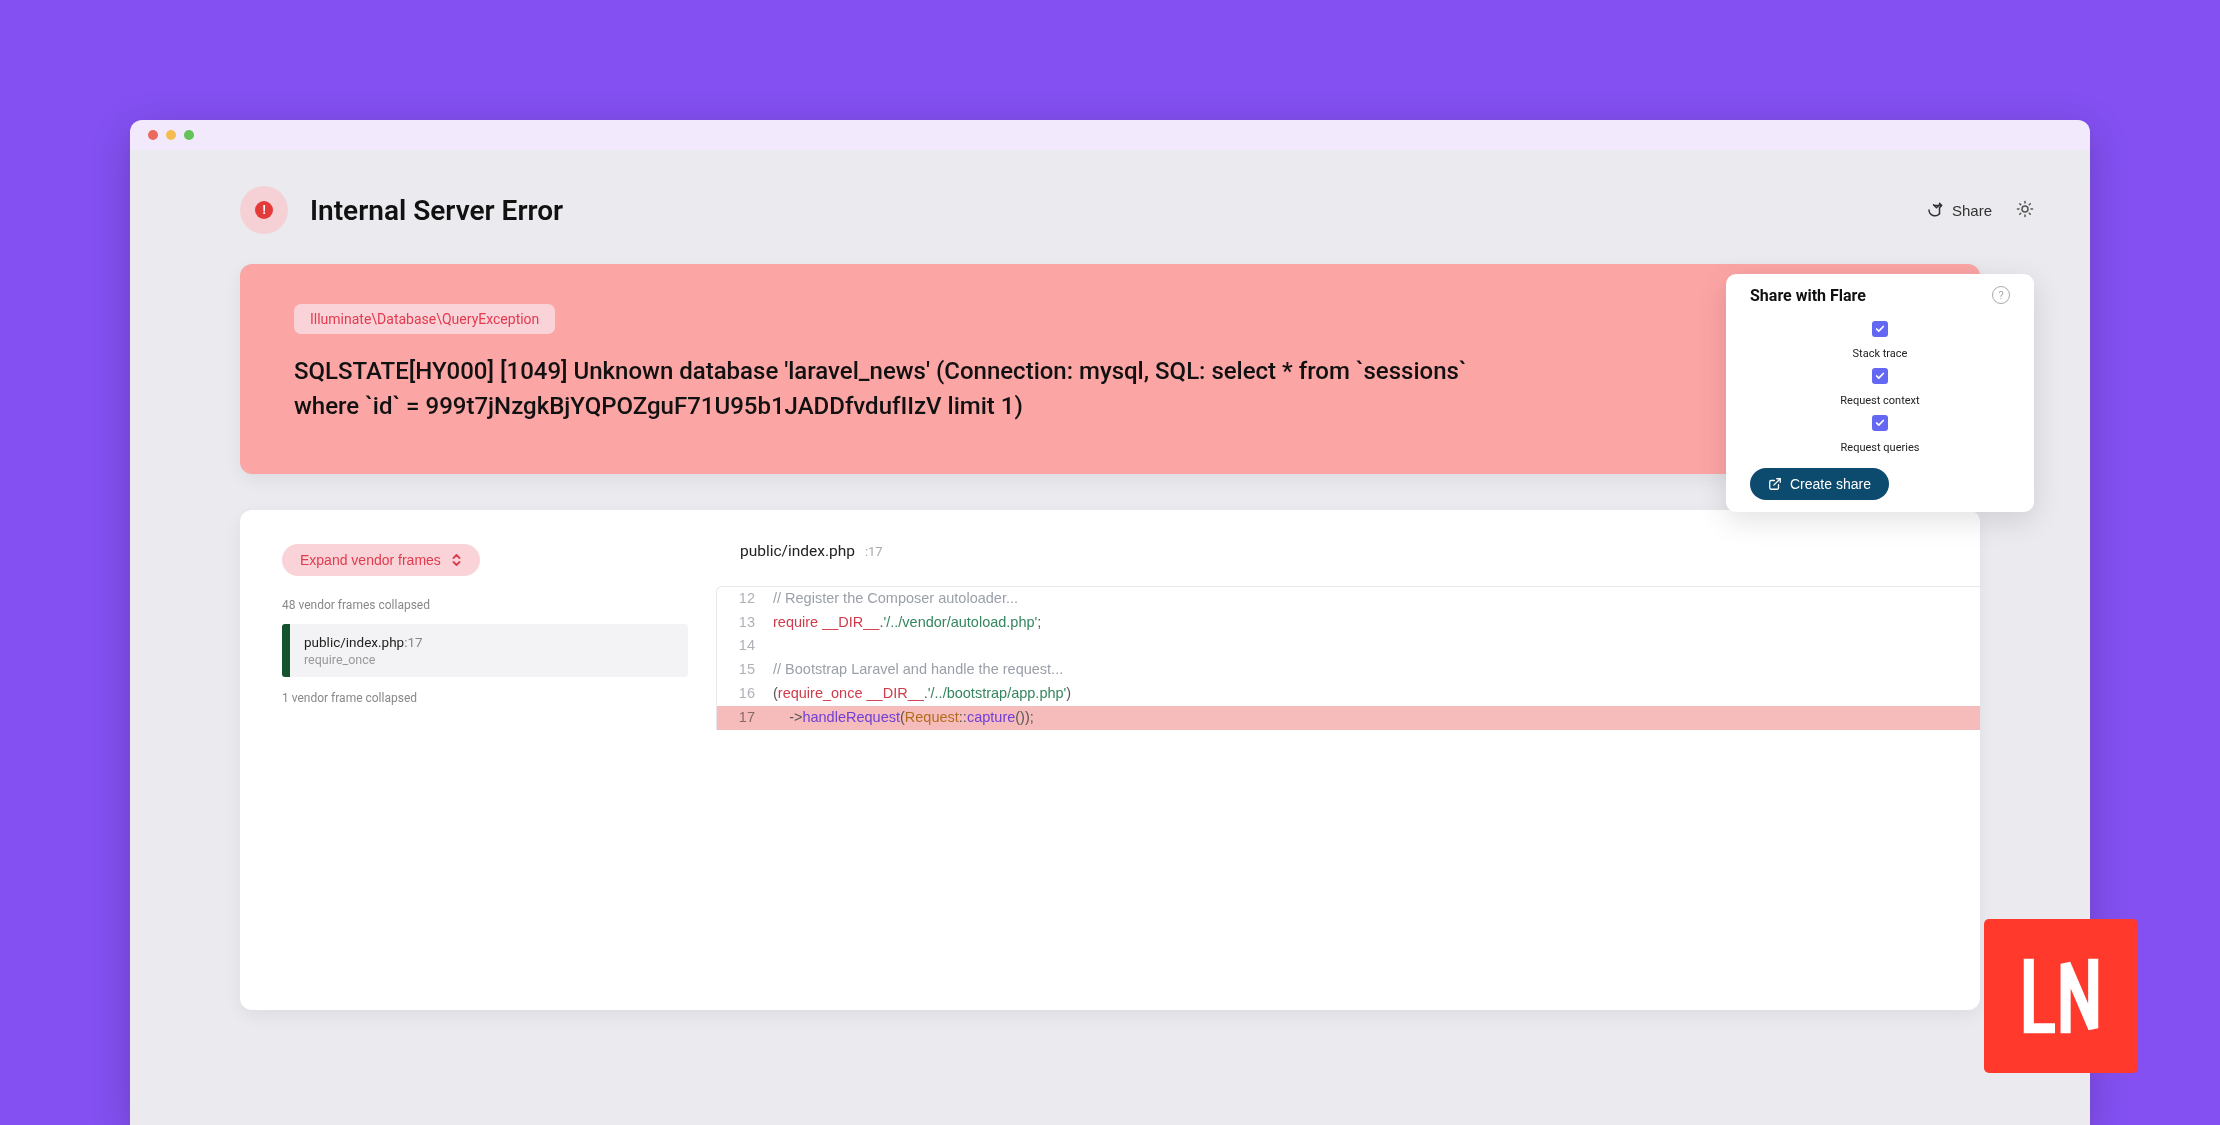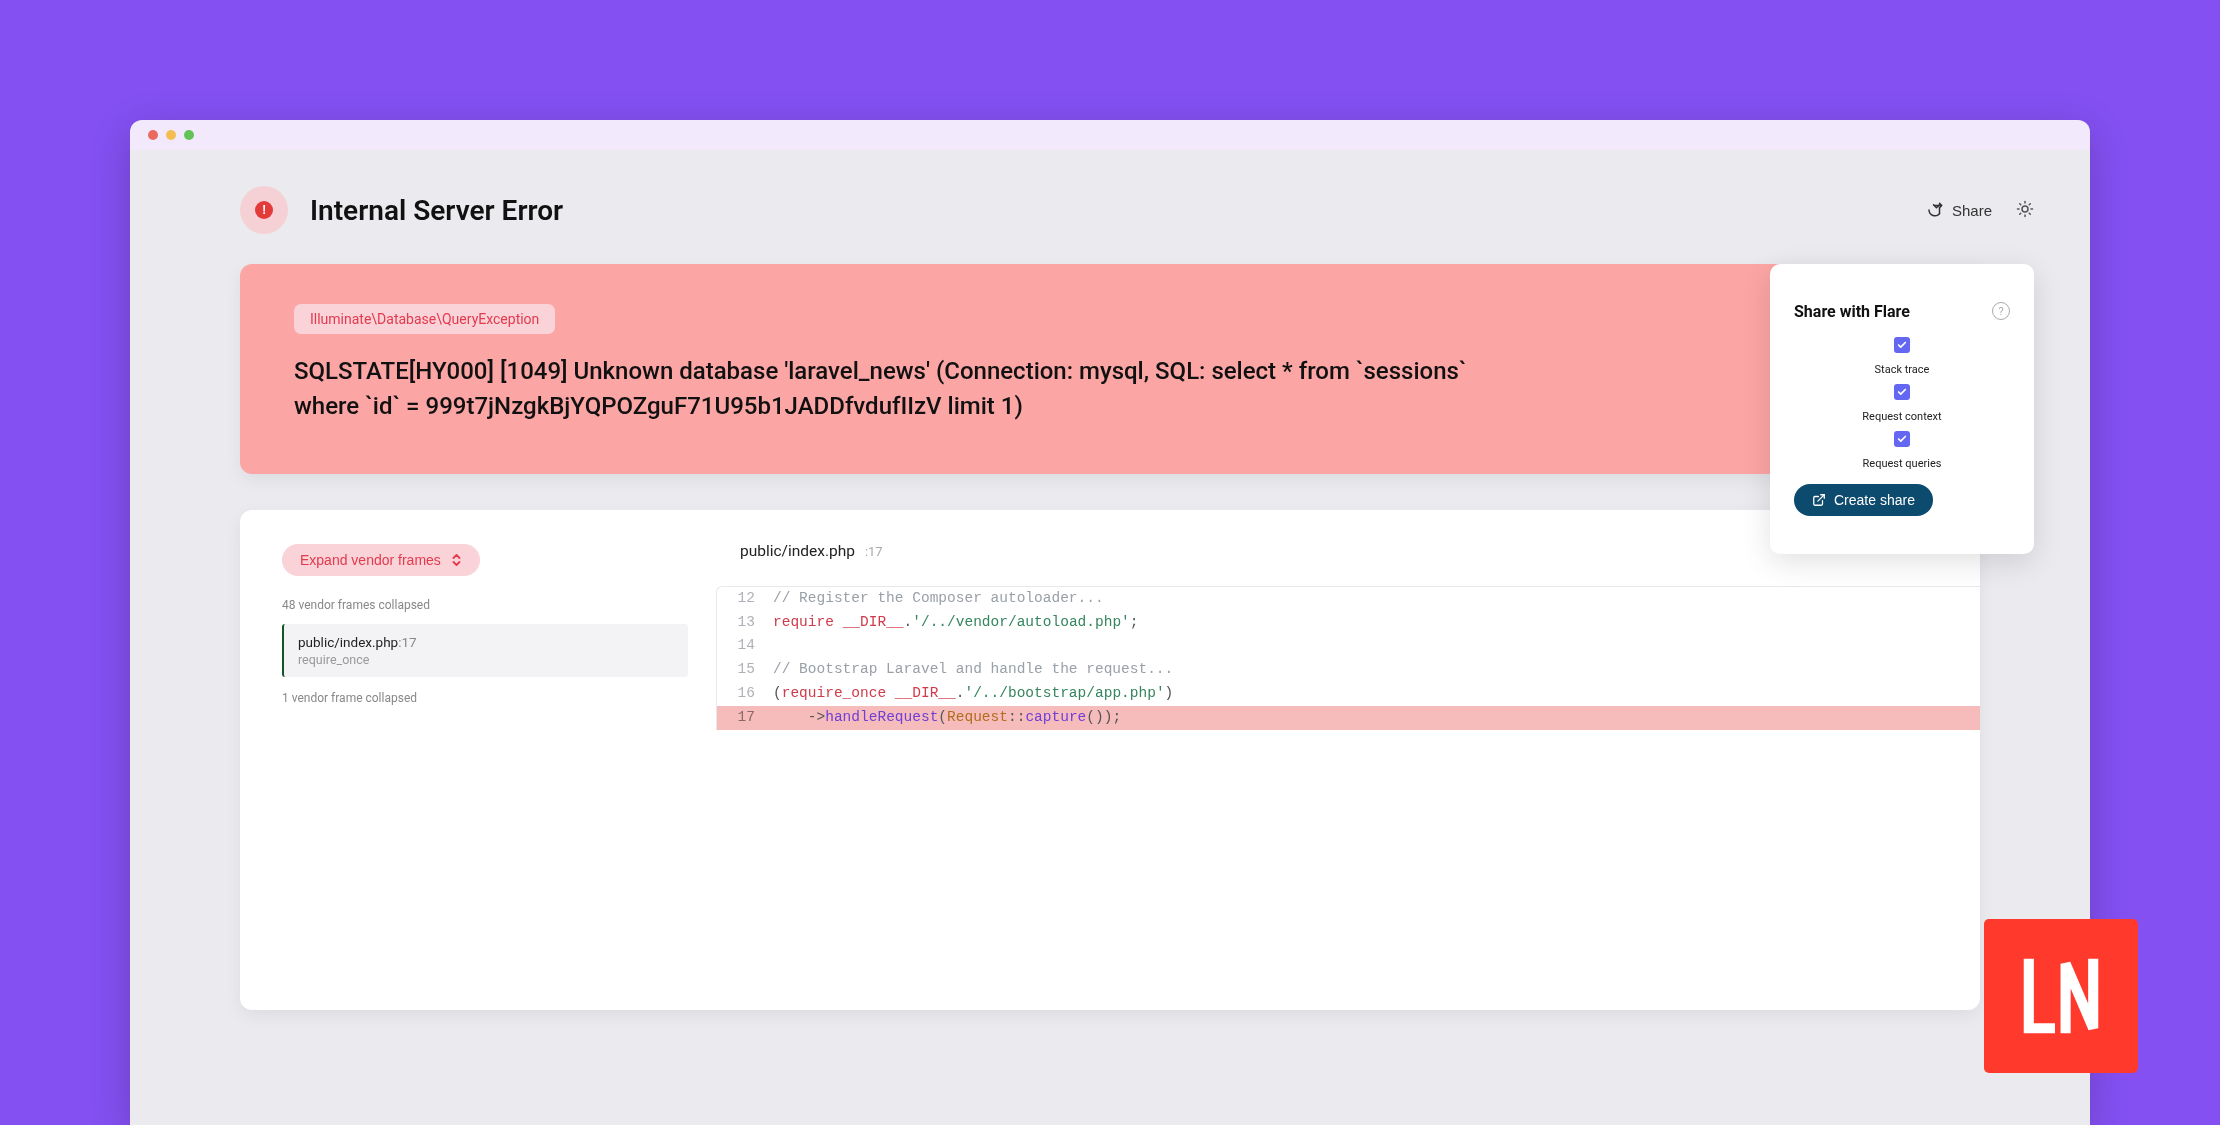--- a/index.html
+++ b/index.html
@@ -65,27 +65,27 @@
 .header-right { display: flex; align-items: center; gap: 20px; position: relative; }
 .share-btn {
   display: flex; align-items: center; gap: 8px;
   font-size: 15px; color: #333; cursor: pointer;
   background: none; border: none;
 }
 .theme-btn { background: none; border: none; cursor: pointer; padding: 4px; }
 
 .share-popup {
   position: absolute;
-  top: 68px;
+  top: 78px;
   right: 4px;
-  width: 264px;
+  width: 308px;
   background: #fff;
   border-radius: 10px;
   box-shadow: 0 8px 30px rgba(0,0,0,0.12);
-  padding: 38px 24px;
+  padding: 12px 24px;
   z-index: 10;
 }
 .popup-header { display: flex; justify-content: space-between; align-items: center; margin-bottom: 16px; }
 .popup-title { font-size: 16px; font-weight: 700; color: #111; }
 .popup-help {
   width: 18px; height: 18px; border: 1.5px solid #aaa; border-radius: 50%;
   display: flex; align-items: center; justify-content: center;
   font-size: 11px; color: #aaa; cursor: pointer;
 }
 .check-row { display: flex; align-items: center; gap: 10px; margin-bottom: 8px; font-size: 11px; color: #222; cursor: pointer; flex-direction: column; }
@@ -128,33 +128,33 @@
   width: 476px; padding: 34px 28px 30px 42px;
 }
 .expand-btn {
   display: inline-flex; align-items: center; gap: 10px;
   background: #f9d3d8; color: #e33a4e;
   border: none; border-radius: 18px; padding: 8px 18px;
   font-size: 14px; cursor: pointer; margin-bottom: 22px;
 }
 .frames-meta { font-size: 12px; color: #888; margin-bottom: 12px; }
 .frame-item {
-  background: #f3f3f5; border-left: 2px solid #14532d;
+  background: #f3f3f5; border-left: 8px solid #14532d;
   border-radius: 3px; padding: 10px 14px; margin-bottom: 14px;
 }
 .frame-file { font-size: 13.5px; color: #222; }
 .frame-file .ln { color: #888; }
 .frame-fn { font-size: 12.5px; color: #999; margin-top: 2px; }
 
 .trace-right { flex: 1; padding: 32px 0 0 0; }
 .file-label { font-size: 15.5px; color: #222; padding-left: 24px; margin-bottom: 26px; }
 .file-label .ln2 { color: #aaa; font-size: 13px; margin-left: 6px; }
 
 .code-block {
-  font-family: Liberation Mono, monospace;
+  font-family: Liberation Sans, sans-serif;
   font-size: 14.5px; line-height: 1.65;
   border: 1px solid #e8e8ec; border-right: none; border-bottom: none;
   border-radius: 6px 0 0 0;
 }
 .code-line { display: flex; }
 .code-line.hl { background: #f6bcbc; }
 .line-no { width: 56px; text-align: right; padding-right: 18px; color: #b0b0b8; user-select: none; }
 .code-line.hl .line-no { color: #8a6868; }
 .line-txt { flex: 1; white-space: pre; }
 

